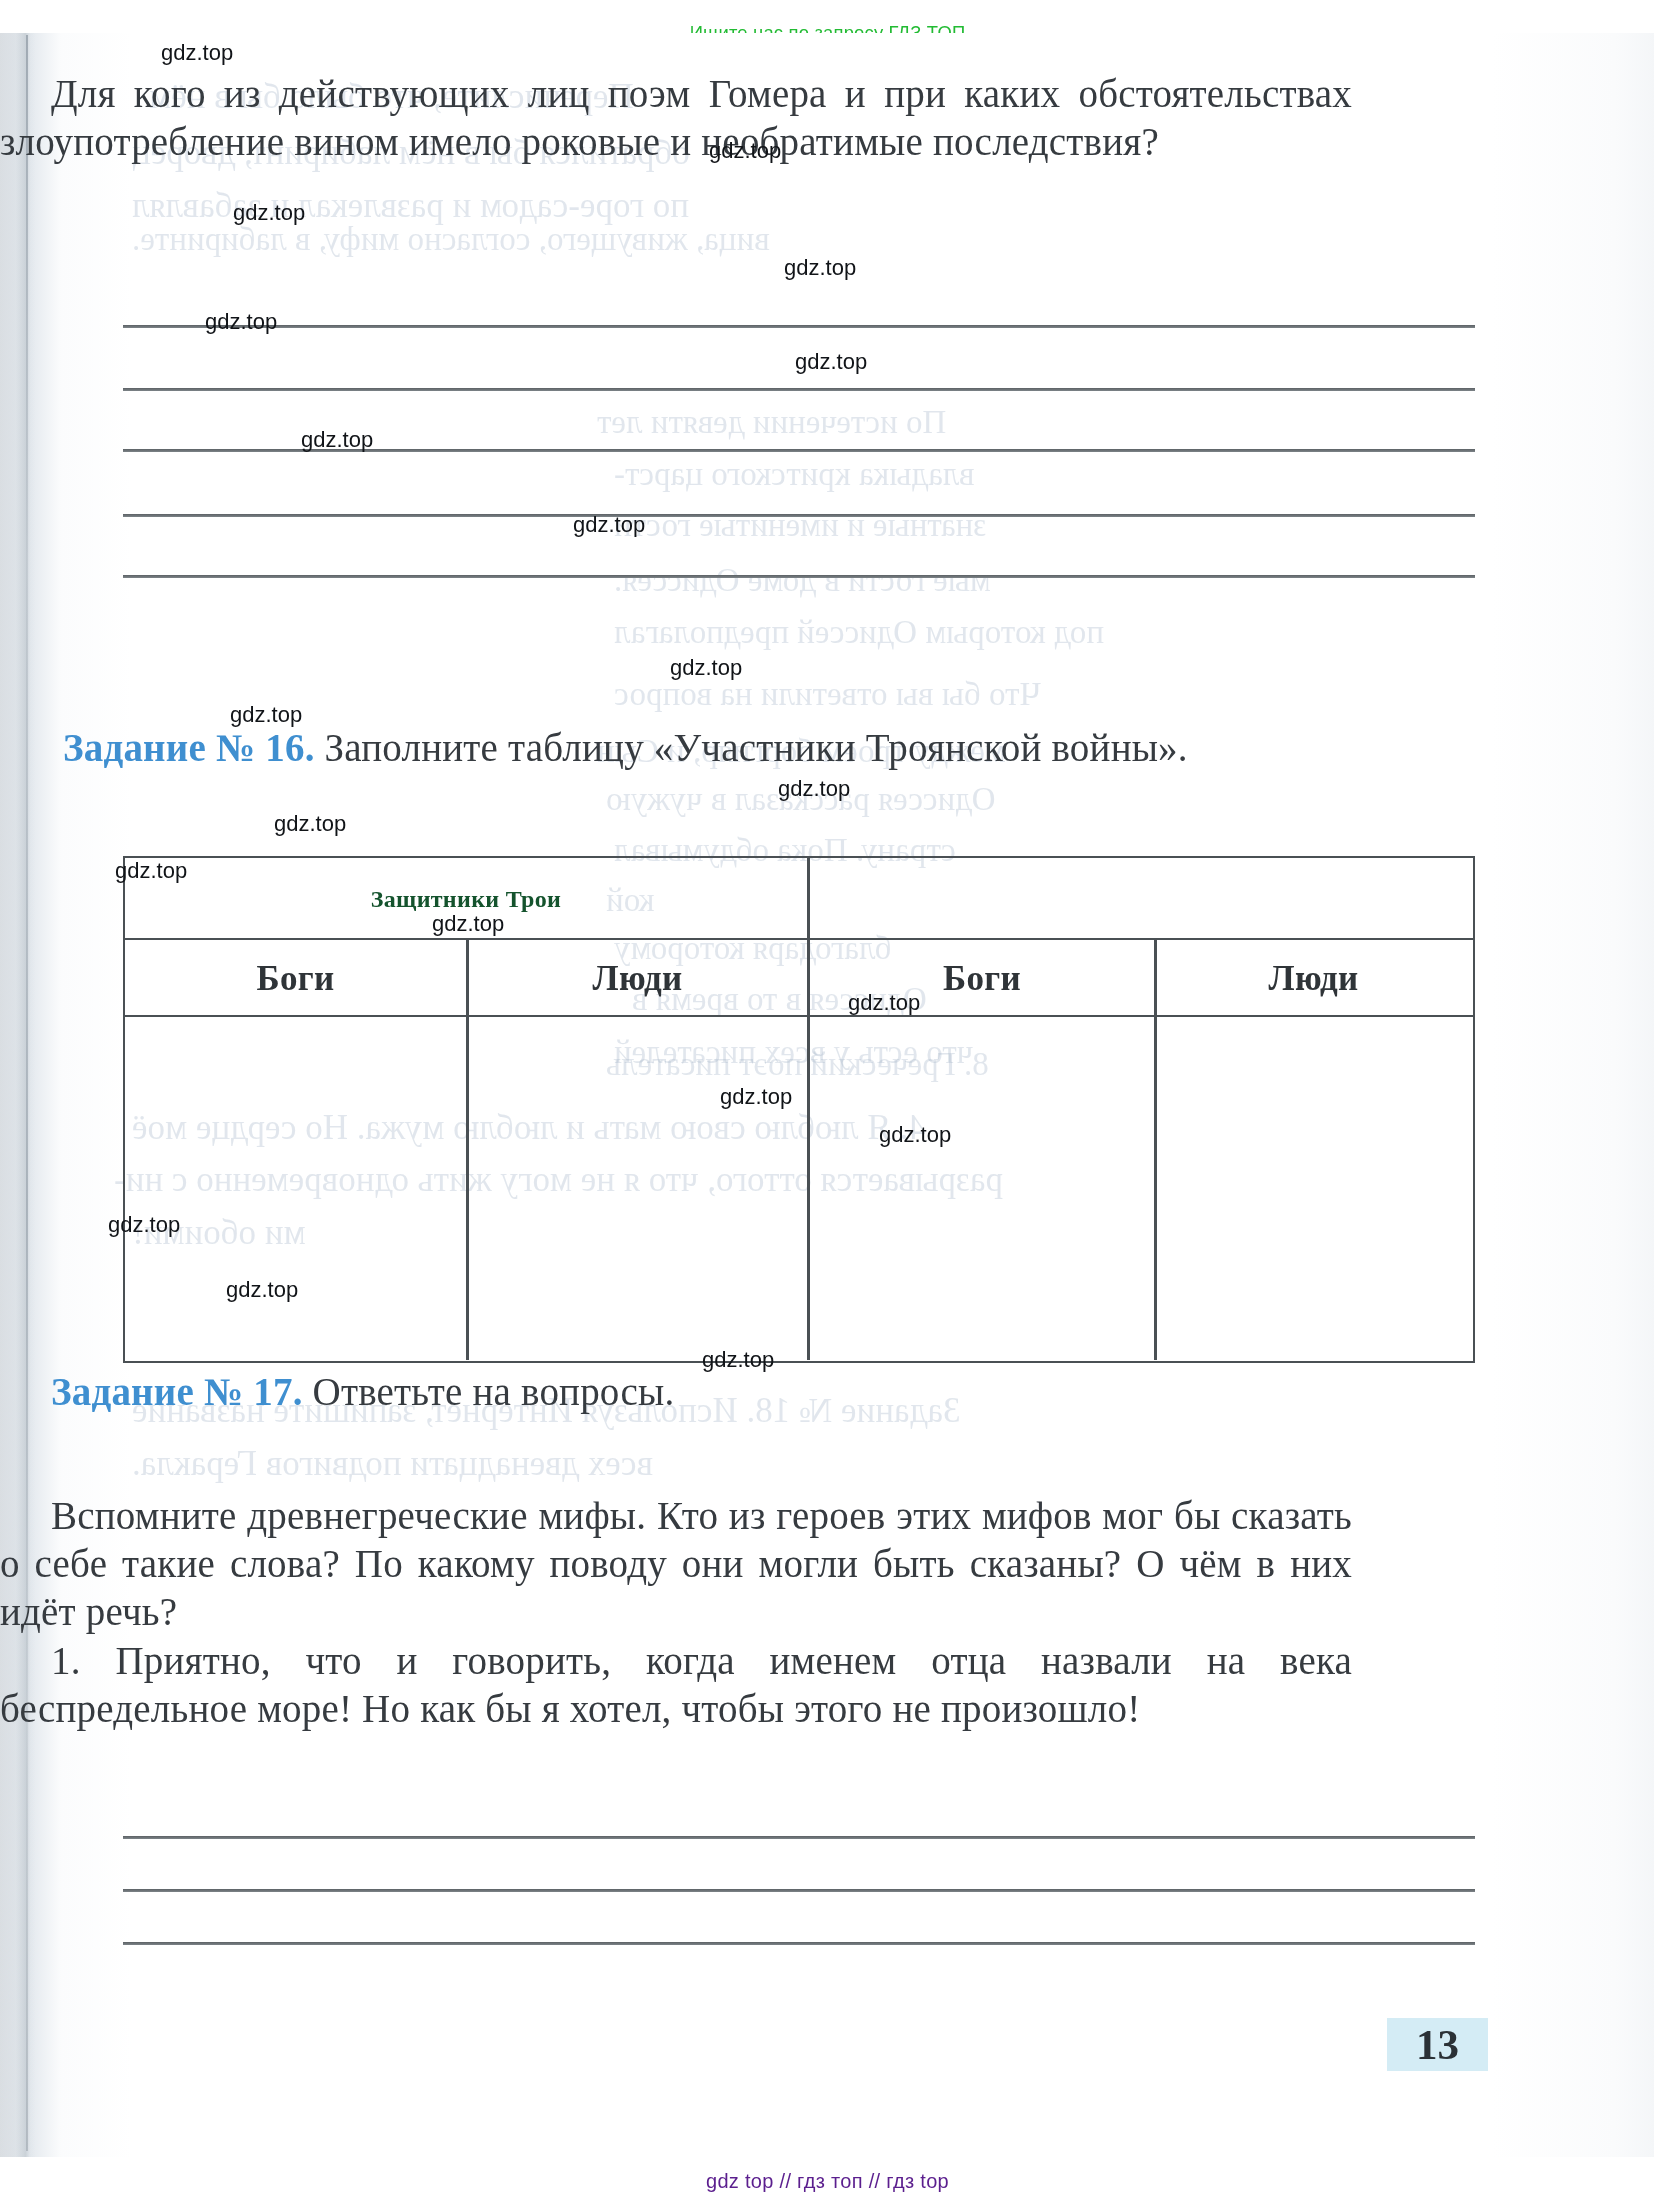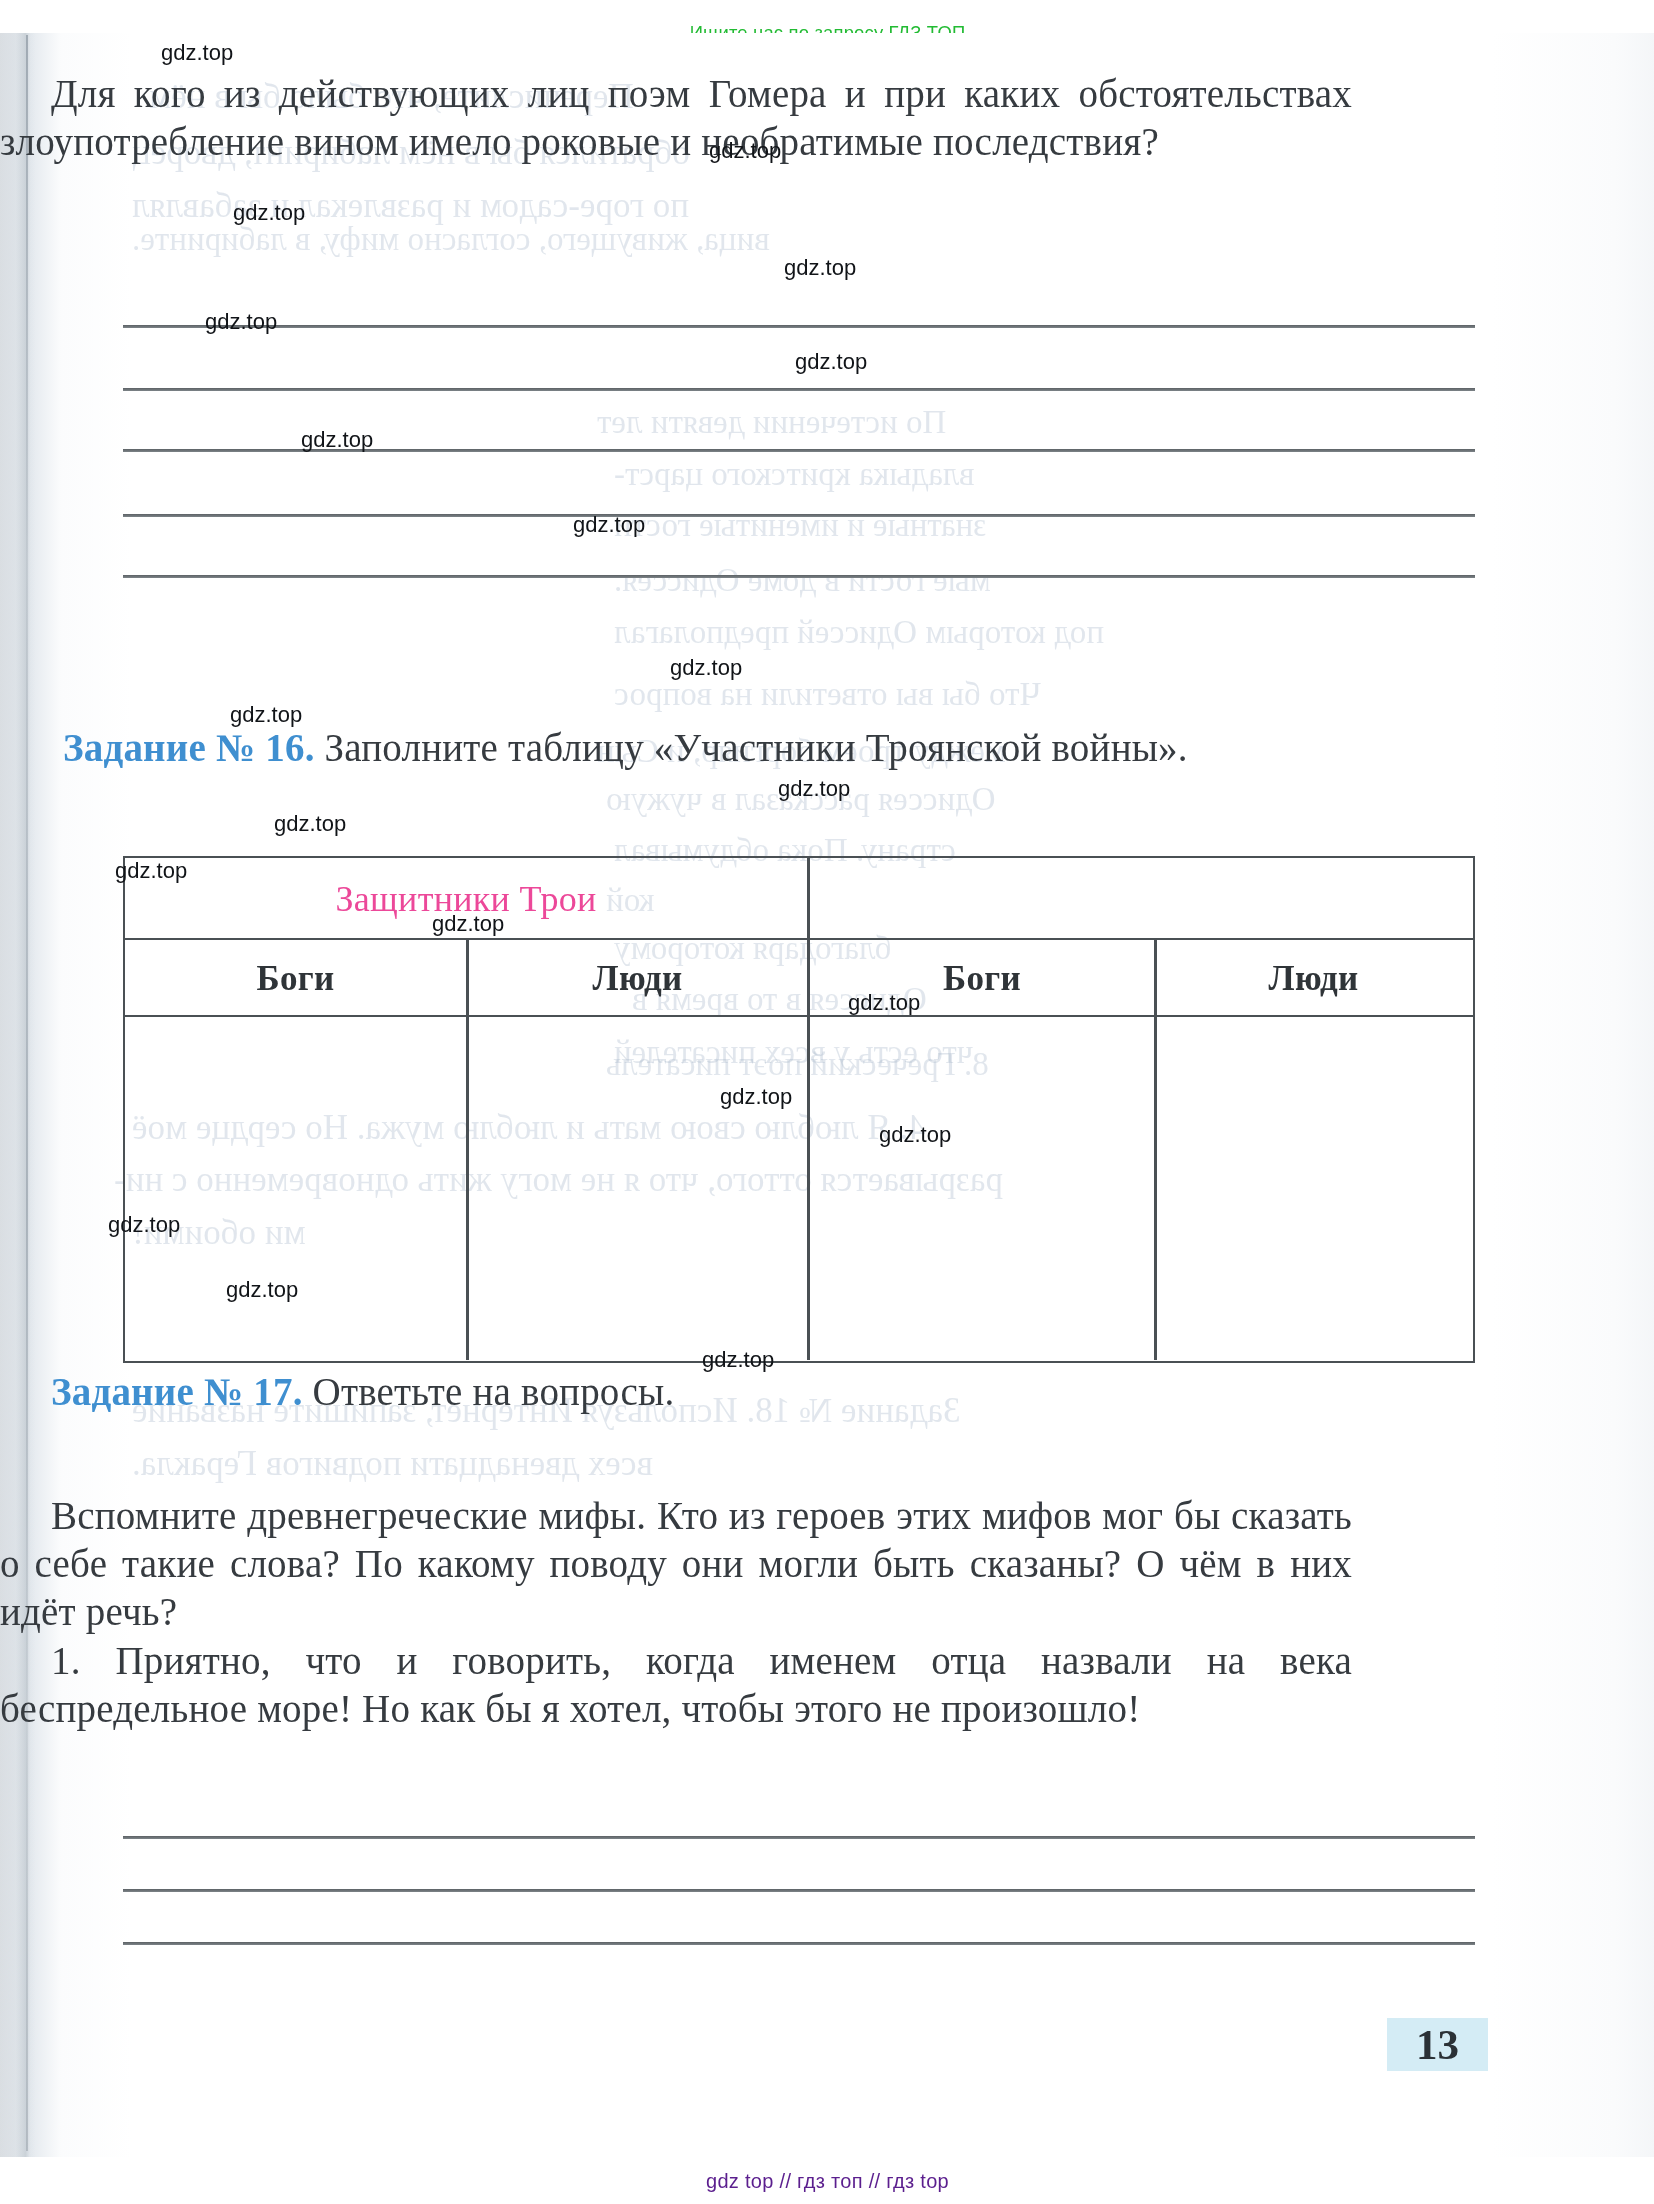--- a/index.html
+++ b/index.html
@@ -150,23 +150,23 @@
   .vline {
     position: absolute;
     width: 2.6px;
     background: #4a5054;
   }
   .hdr-cell {
     position: absolute;
     display: flex;
     align-items: center;
     justify-content: center;
-    font-size: 36px;
-    font-weight: normal;
-    color: #ec4899;
+    font-size: 24px;
+    font-weight: bold;
+    color: #14532d;
     letter-spacing: 0.3px;
   }
   .sub-cell {
     position: absolute;
     display: flex;
     align-items: center;
     justify-content: center;
     font-size: 35px;
     font-weight: bold;
     color: #2f3438;

